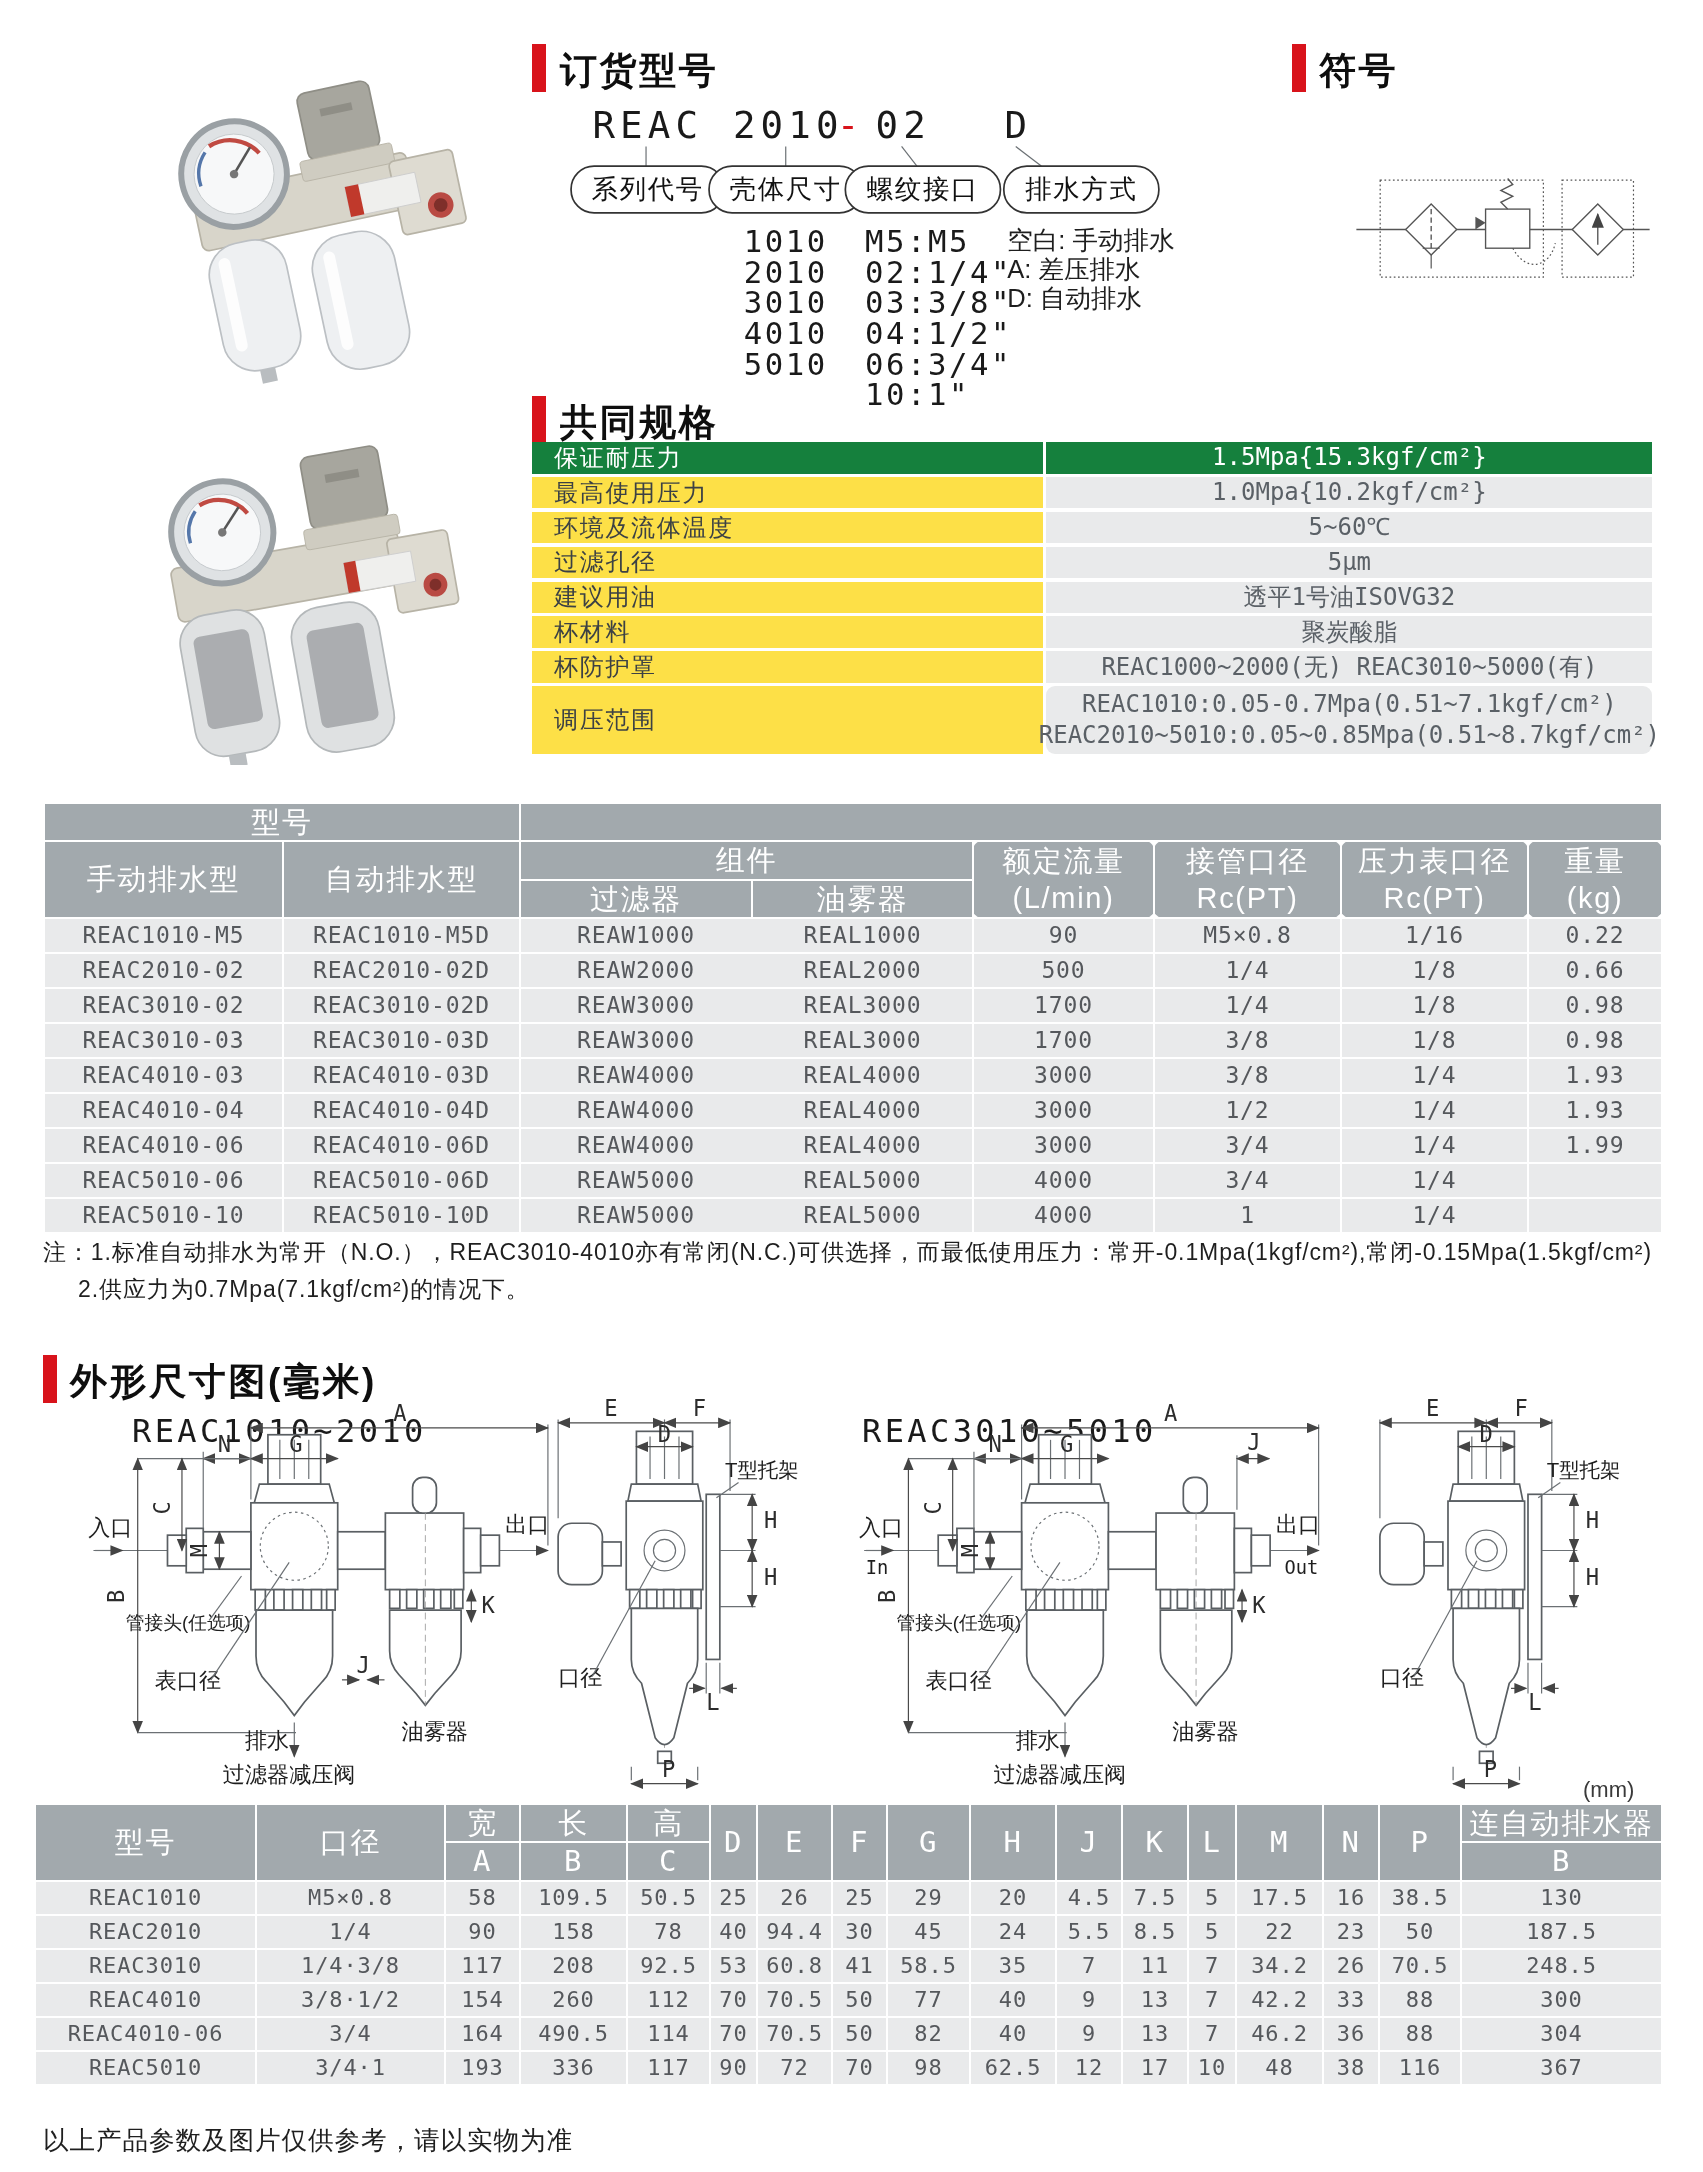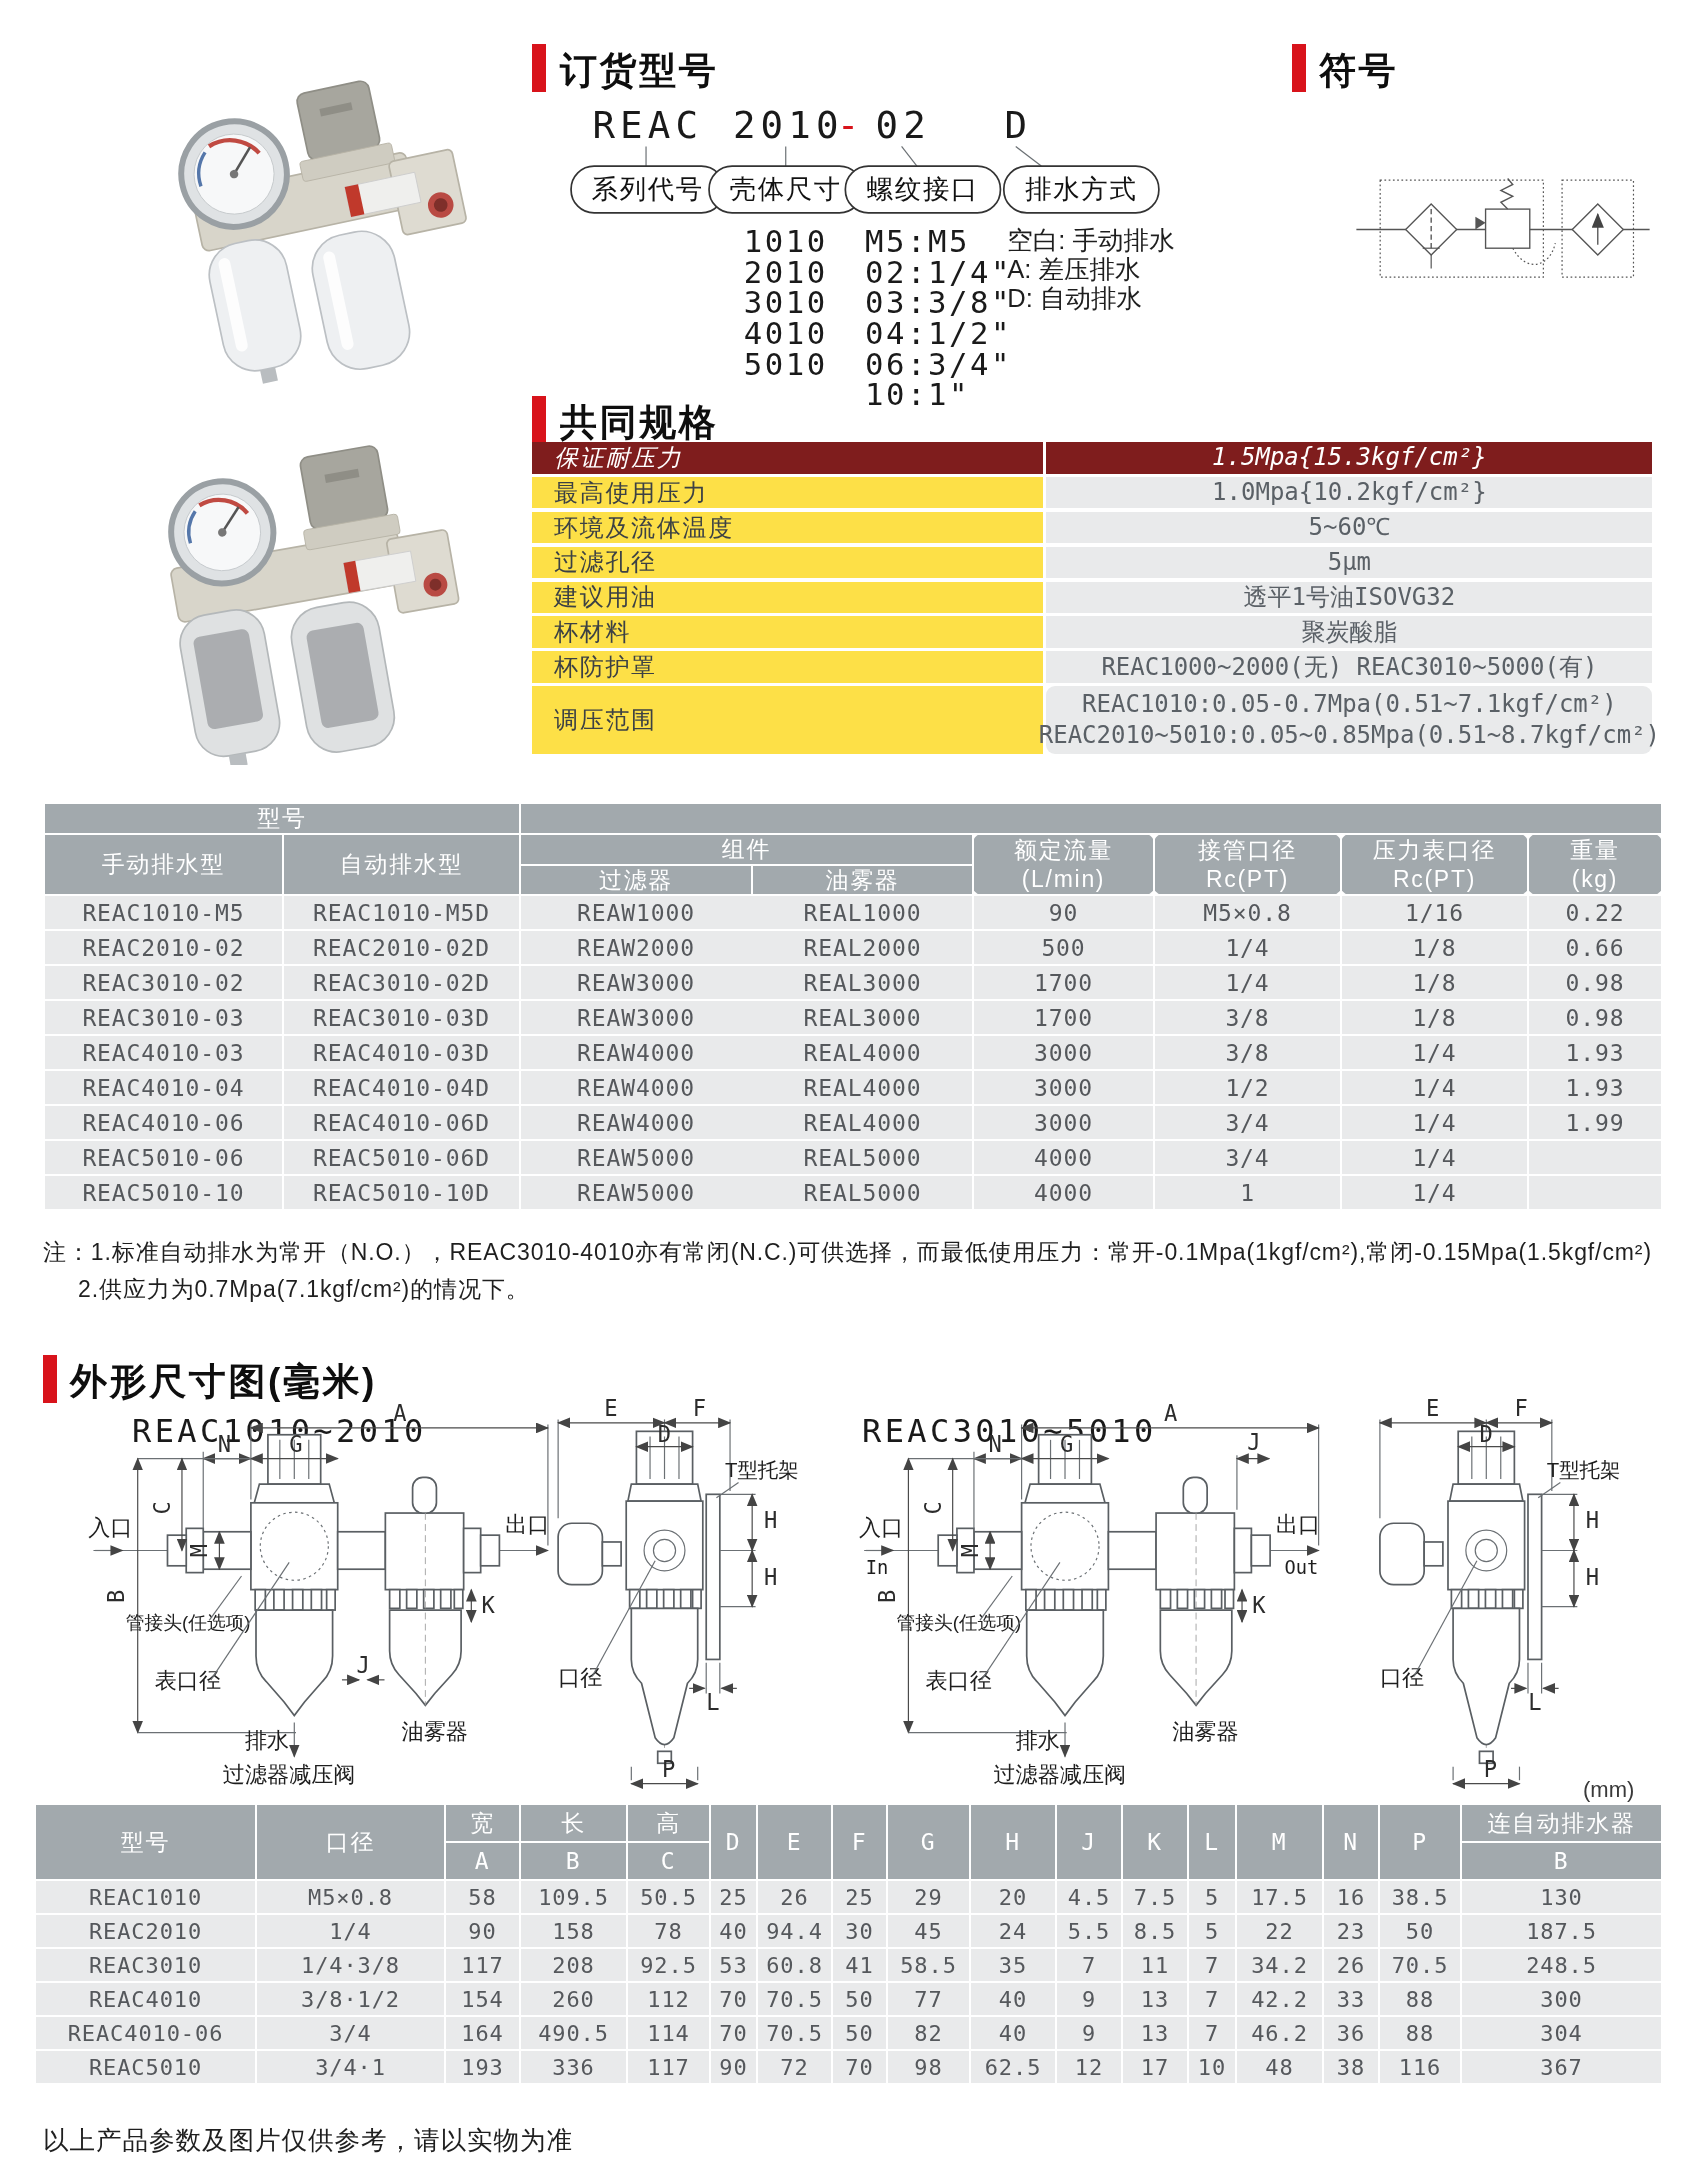--- a/index.html
+++ b/index.html
@@ -11,26 +11,26 @@
   .mono{font-family:"DejaVu Sans Mono",monospace;}
   .pre{white-space:pre-line;border-radius:9px;}
 
   
   .spec{position:absolute;left:532px;top:442px;display:grid;
         grid-template-columns:511px 606px;grid-template-rows:repeat(7,31.5px) 68px;gap:3.4px;}
   .spec .lb{background:#fde047;color:#3c4144;display:flex;align-items:center;
             padding-left:22px;font-size:24px;letter-spacing:1.7px;}
   .spec .vl{background:#e9eaeb;color:#5a6066;display:flex;align-items:center;justify-content:center;
             font-size:24px;text-align:center;font-family:"DejaVu Sans Mono","Liberation Sans",sans-serif;line-height:1.3;}
-  .spec .dark{background:#7f1d1d;color:#fff;font-style:italic;}
+  .spec .dark{background:#15803d;color:#fff;}
 
   
   .gtable{position:absolute;border-collapse:collapse;table-layout:fixed;}
   .gtable th,.gtable td{border:2.6px solid #fff;padding:0;text-align:center;vertical-align:middle;overflow:hidden;}
-  .gtable th{background:#a2a9ad;color:#fff;font-weight:normal;font-size:23px;letter-spacing:1.7px;line-height:1.25;}
+  .gtable th{background:#a2a9ad;color:#fff;font-weight:normal;font-size:29px;letter-spacing:1.7px;line-height:1.25;}
   .gtable td{background:#e9eaeb;color:#55585c;font-size:23px;letter-spacing:0.9px;
              font-family:"DejaVu Sans Mono","Liberation Sans",sans-serif;}
   .mt td{height:33px;}
   .mt tr.h1 th{height:28px;}
   .mt tr.h2 th{height:25.6px;}
   .mt tr.h3 th{height:28px;}
   .mt td:nth-child(3){border-right-color:#e9eaeb;}
   .mt td:nth-child(4){border-left-color:#e9eaeb;}
   .dt2 th{height:36px;}
   .dt2 td{height:32px;font-size:22px;}

